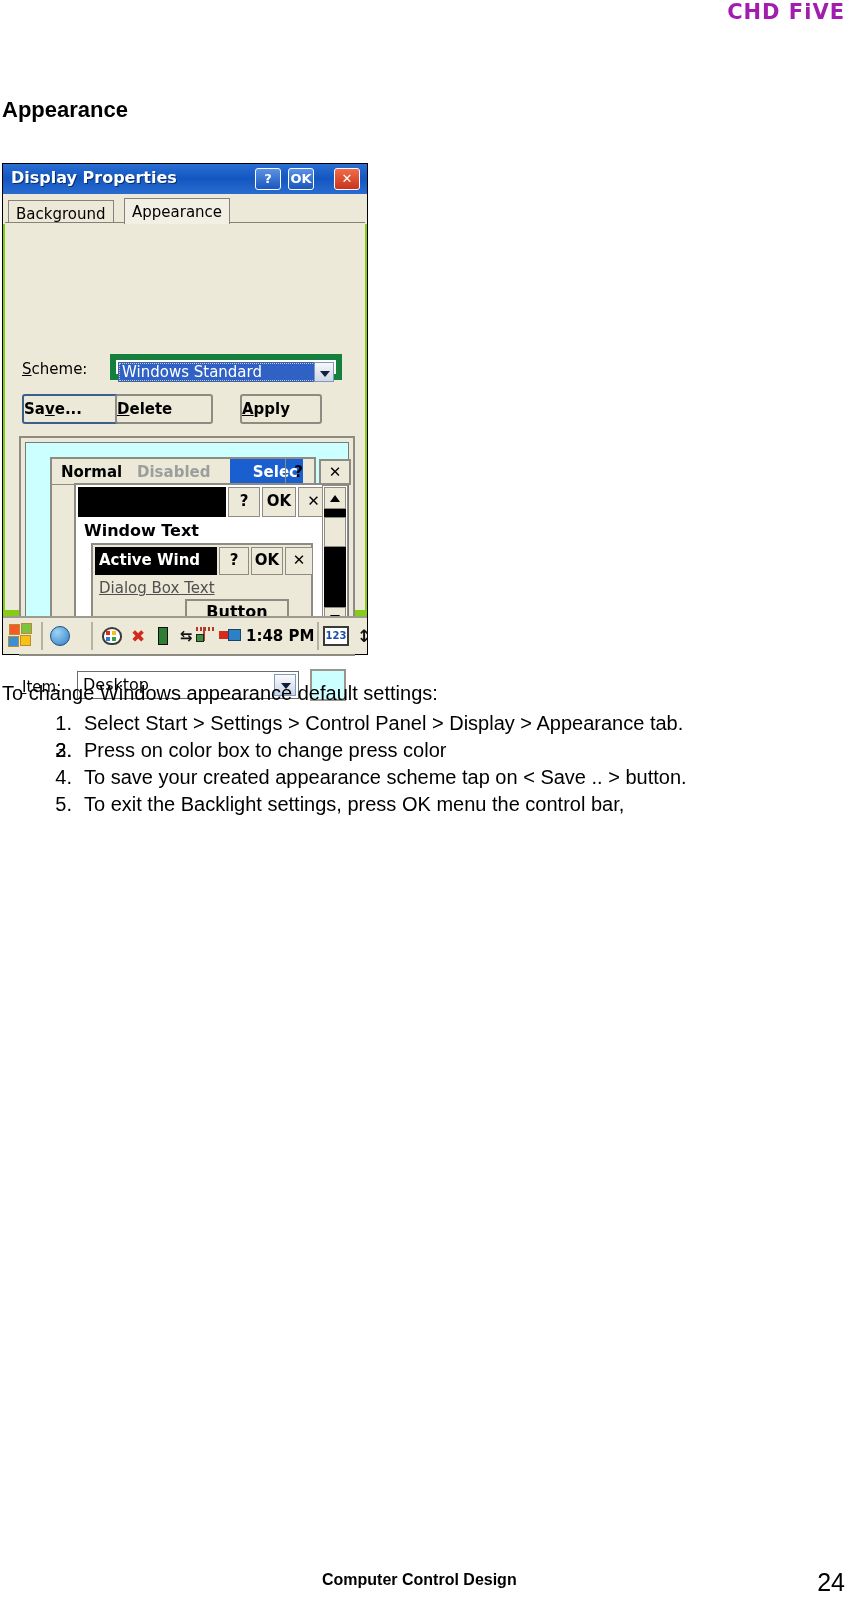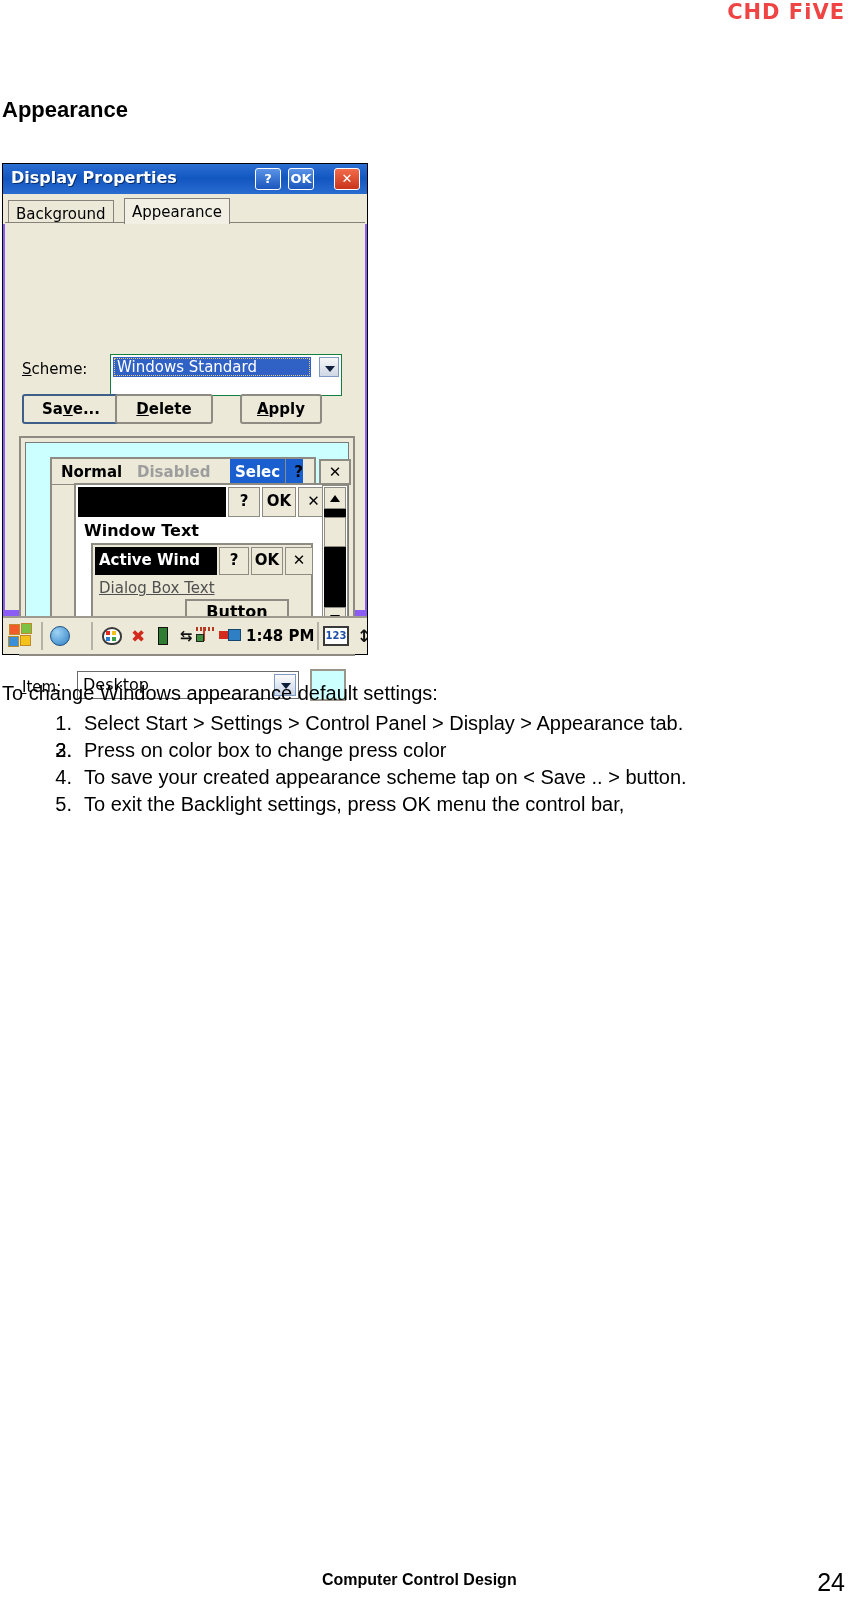--- a/index.html
+++ b/index.html
@@ -25,21 +25,21 @@
     height: 30px;
   }
   .brand-logo {
     position: absolute;
     right: 18px;
     top: 0px;
     font-family: "DejaVu Sans", sans-serif;
     font-size: 21px;
     font-weight: 700;
     letter-spacing: 1px;
-    color: #ef4444;
+    color: #a21caf;
     white-space: nowrap;
   }
 
   
   .section-title {
     position: absolute;
     left: 2px;
     top: 97px;
     font-size: 22px;
     font-weight: bold;
@@ -48,21 +48,21 @@
 
   
   .device-shot {
     position: absolute;
     left: 2px;
     top: 163px;
     width: 366px;
     height: 492px;
     border: 1px solid #000000;
     box-sizing: border-box;
-    background: #8b5cf6;
+    background: #84cc16;
     font-family: "DejaVu Sans", sans-serif;
   }
 
   
   .dlg-titlebar {
     position: absolute;
     left: 0; top: 0;
     width: 100%;
     height: 30px;
     background: linear-gradient(180deg,#2b6fd4 0%, #1256c0 48%, #2a6cd0 100%);
@@ -138,23 +138,23 @@
     top: 196px;
     font-size: 15px;
     color: #000;
   }
   .scheme-label u { text-decoration: underline; }
   .scheme-combo {
     position: absolute;
     left: 107px;
     top: 190px;
     width: 232px;
-    height: 42px;
+    height: 26px;
     background: #ffffff;
-    border: 1px solid #15803d;
+    border: 6px solid #15803d;
     box-sizing: border-box;
   }
   .scheme-value {
     position: absolute;
     left: 2px; top: 2px;
     width: 198px;
     height: 20px;
     background: #3061c4;
     color: #ffffff;
     font-size: 15px;
@@ -188,21 +188,20 @@
     position: absolute;
     top: 230px;
     height: 30px;
     background: #ece9d8;
     border: 2px solid #8d8b82;
     border-radius: 3px;
     box-sizing: border-box;
     font-size: 15px;
     font-weight: bold;
     color: #000;
-    text-align: center;
     line-height: 26px;
   }
   .btn u { text-decoration: underline; }
   .btn-save   { left: 19px;  width: 98px; border-color:#3e5f8a; }
   .btn-delete { left: 112px; width: 98px; }
   .btn-apply  { left: 237px; width: 82px; }
 
   
   .preview {
     position: absolute;
@@ -246,20 +245,21 @@
   .mi {
     position: absolute;
     top: 0;
     height: 26px;
     line-height: 26px;
     font-size: 15px;
     font-weight: bold;
     padding: 0 5px;
     box-sizing: border-box;
     white-space: nowrap;
+    text-align: right;
   }
   .mi-normal   { left: 4px;   color:#000000; }
   .mi-disabled { left: 80px;  color:#9d9d9d; }
   .mi-selected { left: 178px; color:#ffffff; background:#1a5fd0; overflow:hidden; width:73px; }
   .mi-help     { left: 233px; color:#000000; border-left:1px solid #8d8b82; width:26px; text-align:center; padding:0; }
 
   .pv-inner-close {
     position: absolute;
     left: 293px;
     top: 16px;

